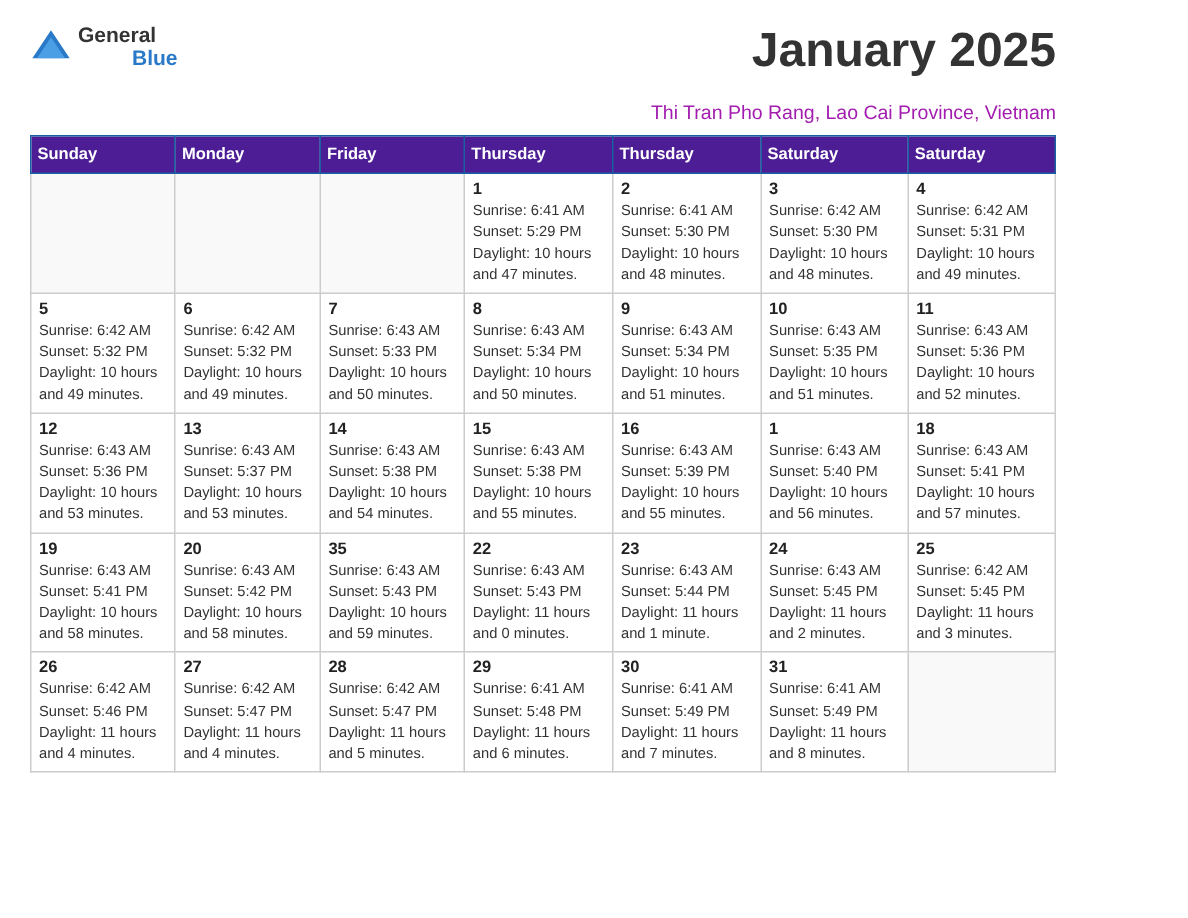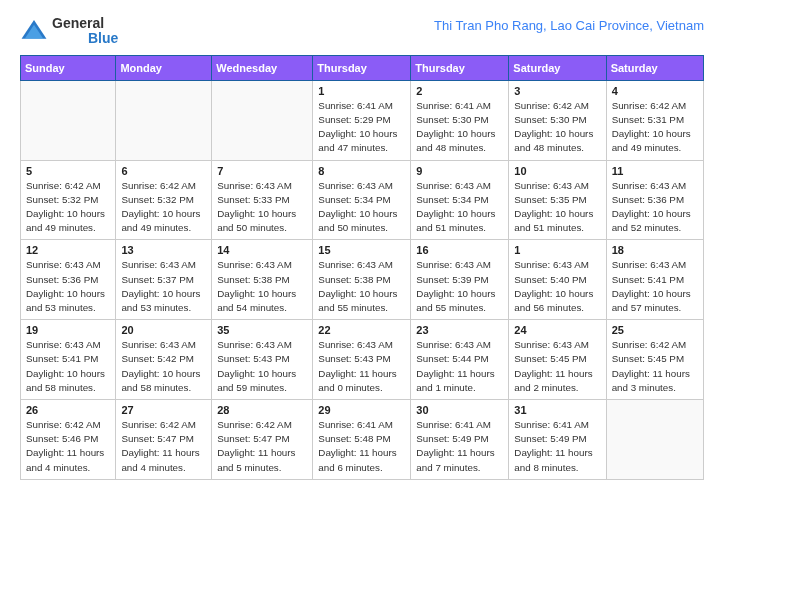--- a/index.html
+++ b/index.html
@@ -50,31 +50,31 @@
       text-align: right;
     }
     .month-title {
       font-size: 32px;
       font-weight: bold;
       color: #333;
       line-height: 1.1;
     }
     .subtitle {
       font-size: 13px;
-      color: #3b82f6;
-      margin-top: 2px;
+      color: #a21caf;
+      margin-top: 16px;
     }
     .calendar {
       width: 100%;
       border-collapse: collapse;
       margin-top: 8px;
       font-size: 10.5px;
     }
     .calendar th {
-      background: #8b5cf6;
+      background: #4c1d95;
       color: #fff;
       padding: 6px 4px;
       text-align: left;
       font-size: 11px;
       font-weight: bold;
       border: 1px solid #1a5fa0;
     }
     .calendar td {
       border: 1px solid #ccc;
       vertical-align: top;
@@ -107,30 +107,31 @@
       <svg class="logo-icon" viewBox="0 0 36 36">
         <polygon points="18,4 34,28 2,28" fill="#2979c8"></polygon>
         <polygon points="18,10 30,28 6,28" fill="#5aafef" opacity="0.7"></polygon>
       </svg>
       <div class="logo-text">
         <span class="logo-general">General</span>
         <span class="logo-blue">Blue</span>
       </div>
     </div>
     <div class="title-block">
+      <div class="month-title">January 2025</div>
       <div class="subtitle">Thi Tran Pho Rang, Lao Cai Province, Vietnam</div>
     </div>
   </div>
 
   <table class="calendar">
     <thead>
       <tr>
       <th>Sunday</th>
           <th>Monday</th>
-          <th>Wednesday</th>
+          <th>Friday</th>
           <th>Thursday</th>
           <th>Thursday</th>
           <th>Saturday</th>
           <th>Saturday</th>
         </tr>
     </thead>
     <tbody id="calendar-body">
     <tr>
           <td class="empty"></td>
           <td class="empty"></td>

